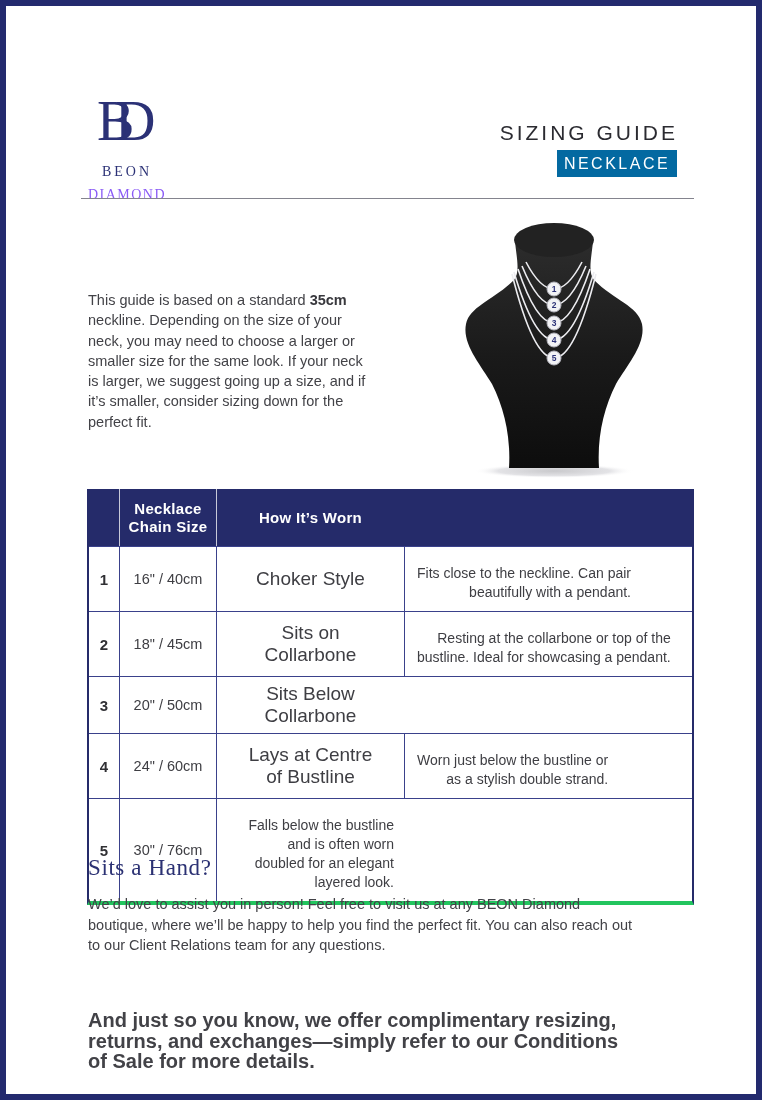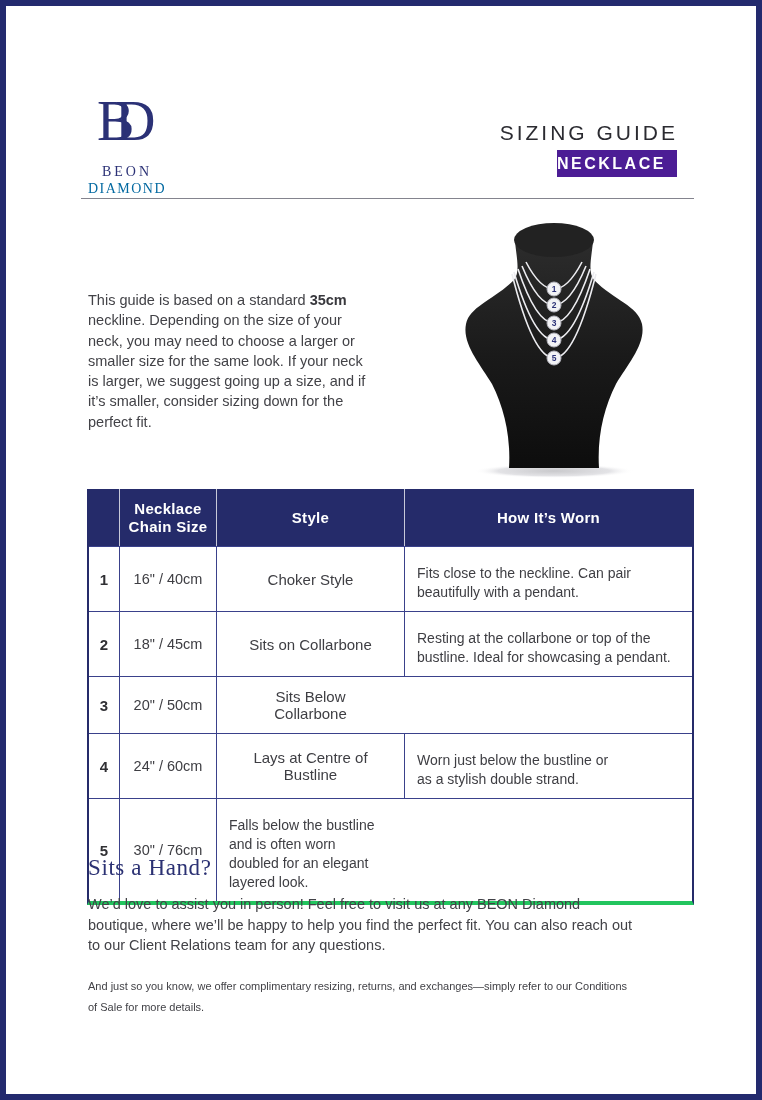--- a/index.html
+++ b/index.html
@@ -7,30 +7,30 @@
   body { font-family:"Liberation Sans", sans-serif; position:relative; }
   .page {
     position:absolute; left:0; top:0; width:762px; height:1100px;
     border:6px solid #232a6e; background:#ffffff; overflow:hidden;
   }
 
   
   .logo { position:absolute; left:78px; top:84px; width:86px; text-align:center; color:#2b3176; }
   .monogram { display:block; margin:0 auto; }
   .brand-line1 { font-family:"Liberation Serif", serif; font-size:14px; letter-spacing:3px; color:#2b3176; margin-top:12px; }
-  .brand-line2 { font-family:"Liberation Serif", serif; font-size:14px; letter-spacing:1.5px; color:#0369a1; margin-top:1px; }
+  .brand-line2 { font-family:"Liberation Serif", serif; font-size:14px; letter-spacing:1.5px; color:#8b5cf6; margin-top:7px; }
 
   .sizing-title {
     position:absolute; top:115px; right:78px; width:300px; text-align:right;
     font-size:21px; font-weight:400; letter-spacing:3px; color:#2b2b31;
   }
   .necklace-badge {
     position:absolute; top:144px; right:79px; width:120px; height:27px;
-    background:#4c1d95; color:#ffffff; line-height:27px;
-    font-size:16px; letter-spacing:2.5px; font-weight:700;
+    background:#0369a1; color:#ffffff; text-align:center; line-height:27px;
+    font-size:16px; letter-spacing:2.5px; font-weight:400;
   }
   .divider { position:absolute; left:75px; top:192px; width:613px; height:1px; background:#84848e; }
 
   
   .intro-heading {
     position:absolute; left:82px; top:247px;
     font-family:"Liberation Serif", serif; font-size:23px; font-weight:400;
     color:#2b3173; letter-spacing:0.6px;
   }
   .intro-text {
@@ -53,34 +53,34 @@
     display:flex; align-items:center; justify-content:center; text-align:center;
     font-size:15px; font-weight:bold; letter-spacing:0.3px; line-height:18px;
   }
   .t-head .t-cell + .t-cell { border-left:1px solid rgba(255,255,255,0.75); }
   .t-body { background:#ffffff; min-height:57px; border-top:1.5px solid #3a418b; }
   .t-body:first-of-type { border-top:none; }
   .t-body .t-cell { display:flex; align-items:center; }
   .t-body .t-cell + .t-cell { border-left:1.5px solid #3a418b; }
   .cell-num  { justify-content:center; font-weight:bold; font-size:15px; color:#303034; }
   .cell-size { justify-content:center; font-size:14.5px; color:#3e3e43; }
-  .cell-style{ justify-content:center; text-align:center; font-size:15px; color:#3e3e43; padding:0 22px; }
-  .cell-worn { justify-content:flex-start; text-align:left; font-size:14px; color:#3e3e43;
+  .cell-style{ justify-content:center; text-align:center; font-size:19px; color:#3e3e43; padding:0 22px; }
+  .cell-worn { justify-content:flex-start; text-align:right; font-size:14px; color:#3e3e43;
                line-height:19px; padding:17px 10px 9px 12px; white-space:pre-line; }
 
   
   .help-heading {
     position:absolute; left:82px; top:849px;
     font-family:"Liberation Serif", serif; font-size:23px; font-weight:400;
     color:#2b3173; letter-spacing:0.6px;
   }
   .help-p1 { position:absolute; left:82px; top:888px; width:550px;
              font-size:14.5px; line-height:20.5px; color:#424247; }
-  .help-p2 { position:absolute; left:82px; top:970px; width:550px;
-             font-size:11px; line-height:20.5px; color:#424247; }
+  .help-p2 { position:absolute; left:82px; top:1004px; width:550px;
+             font-size:20px; line-height:20.5px; color:#424247;font-weight:bold; }
 </style>
 </head>
 <body>
 
 <div class="page">
 
   <div class="logo">
     <svg class="monogram" width="64" height="62" viewBox="0 0 64 62">
       <text x="20" y="50" font-family="Liberation Serif, serif" font-size="56" fill="#2b3176">D</text>
       <text x="2" y="50" font-family="Liberation Serif, serif" font-size="56" fill="#2b3176">B</text>
@@ -140,21 +140,20 @@
         <text x="100" y="127">4</text>
         <text x="100" y="145">5</text>
       </g>
     </svg>
   </div>
 
   <div class="size-table">
     <div class="t-row t-head">
       <div class="t-cell"></div>
       <div class="t-cell">Necklace Chain Size</div>
-      <div class="t-cell">Style</div>
       <div class="t-cell">How It’s Worn</div>
     </div>
 
     <div class="t-row t-body">
       <div class="t-cell cell-num">1</div>
       <div class="t-cell cell-size">16" / 40cm</div>
       <div class="t-cell cell-style">Choker Style</div>
       <div class="t-cell cell-worn">Fits close to the neckline. Can pair
 beautifully with a pendant.</div>
     </div>

